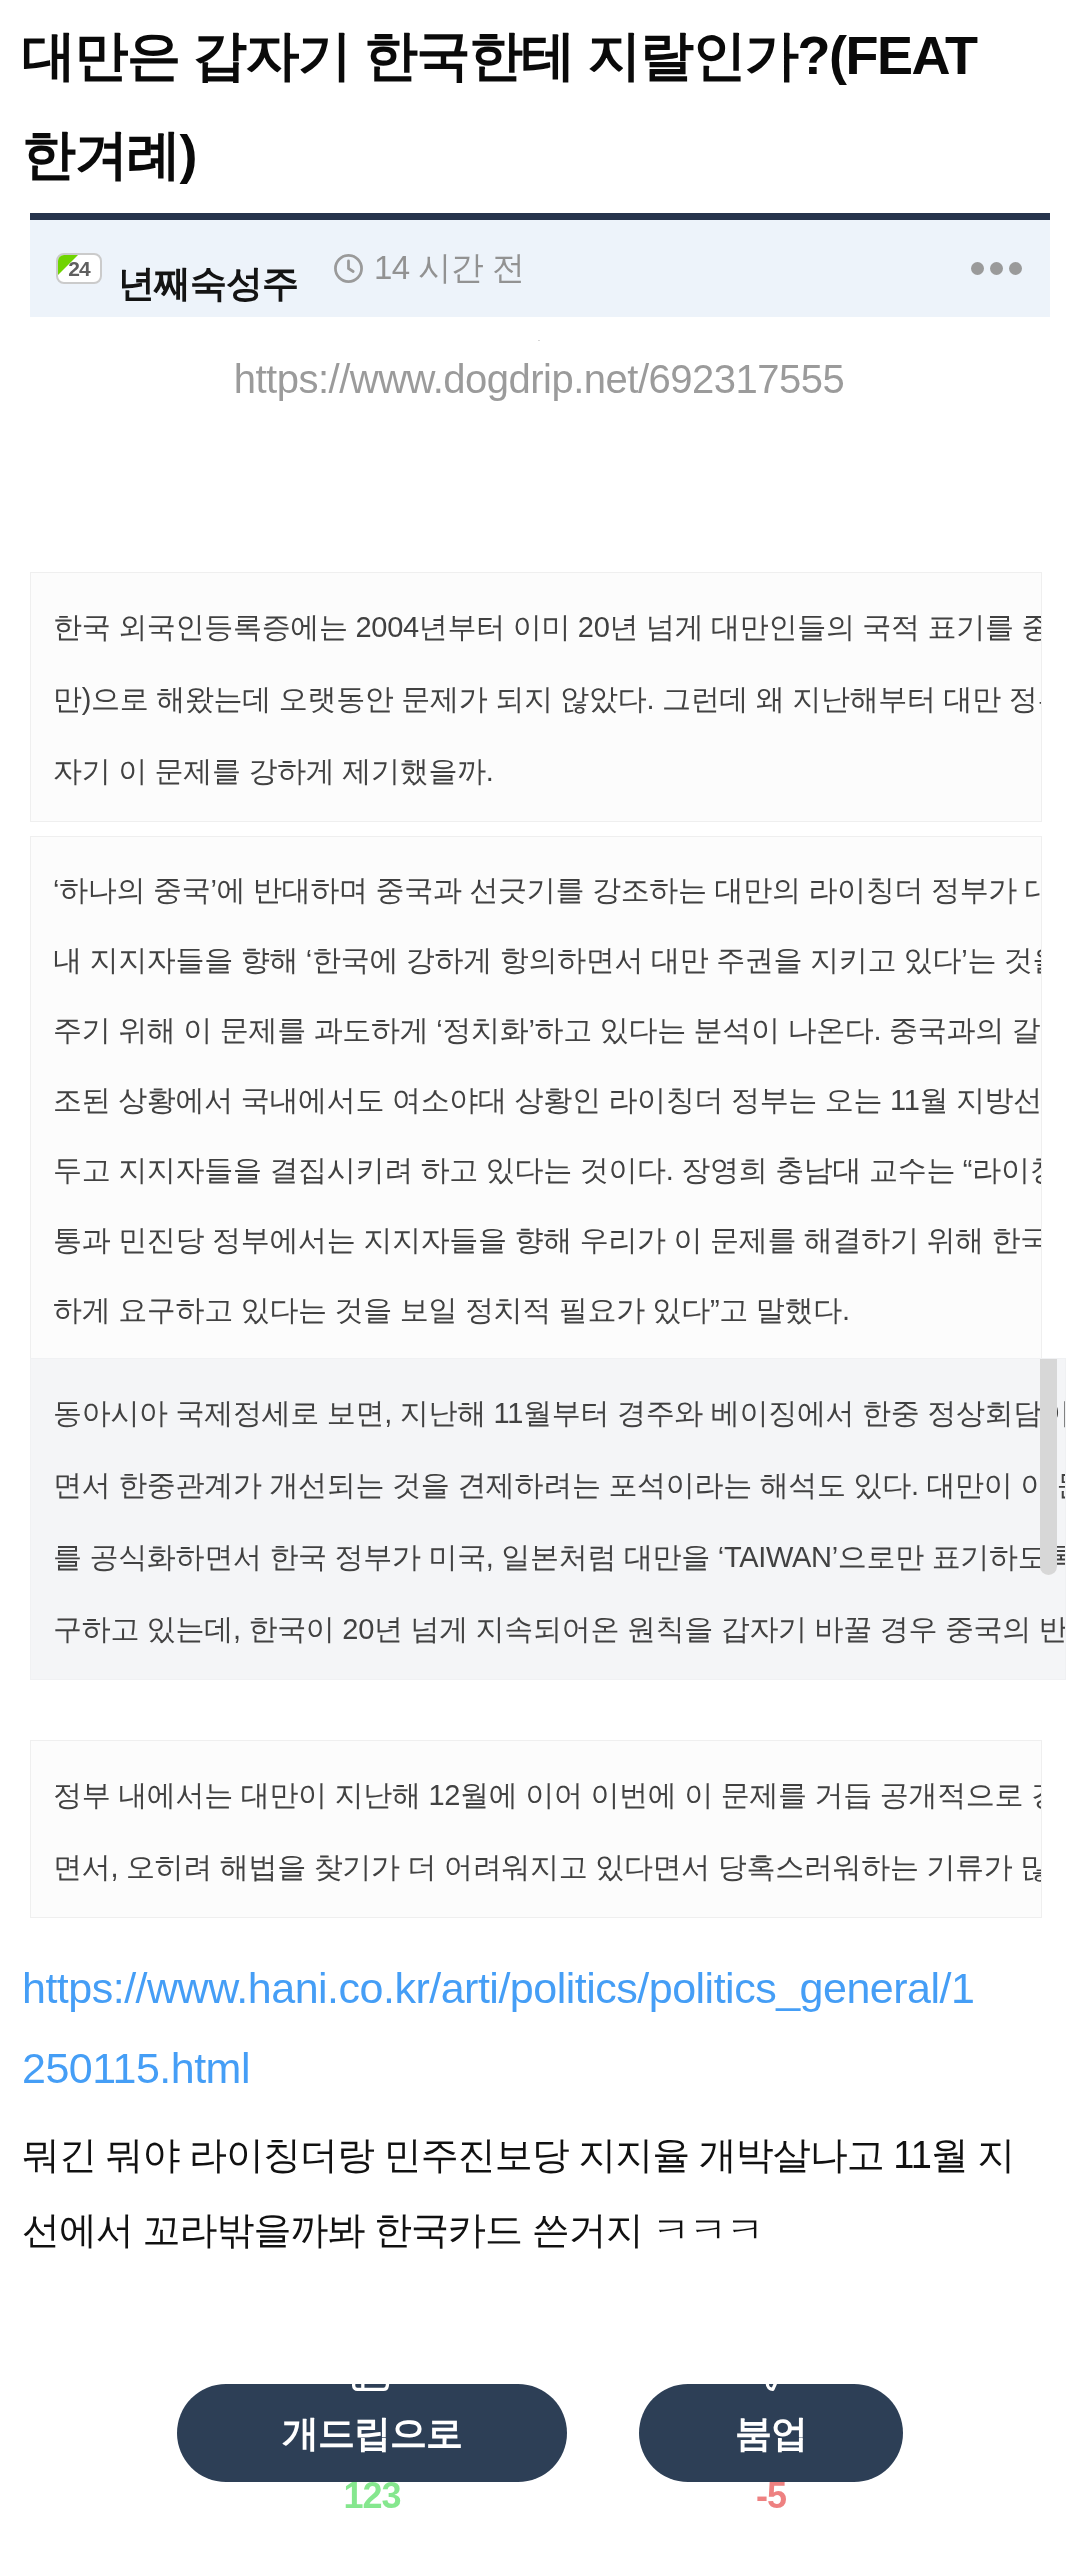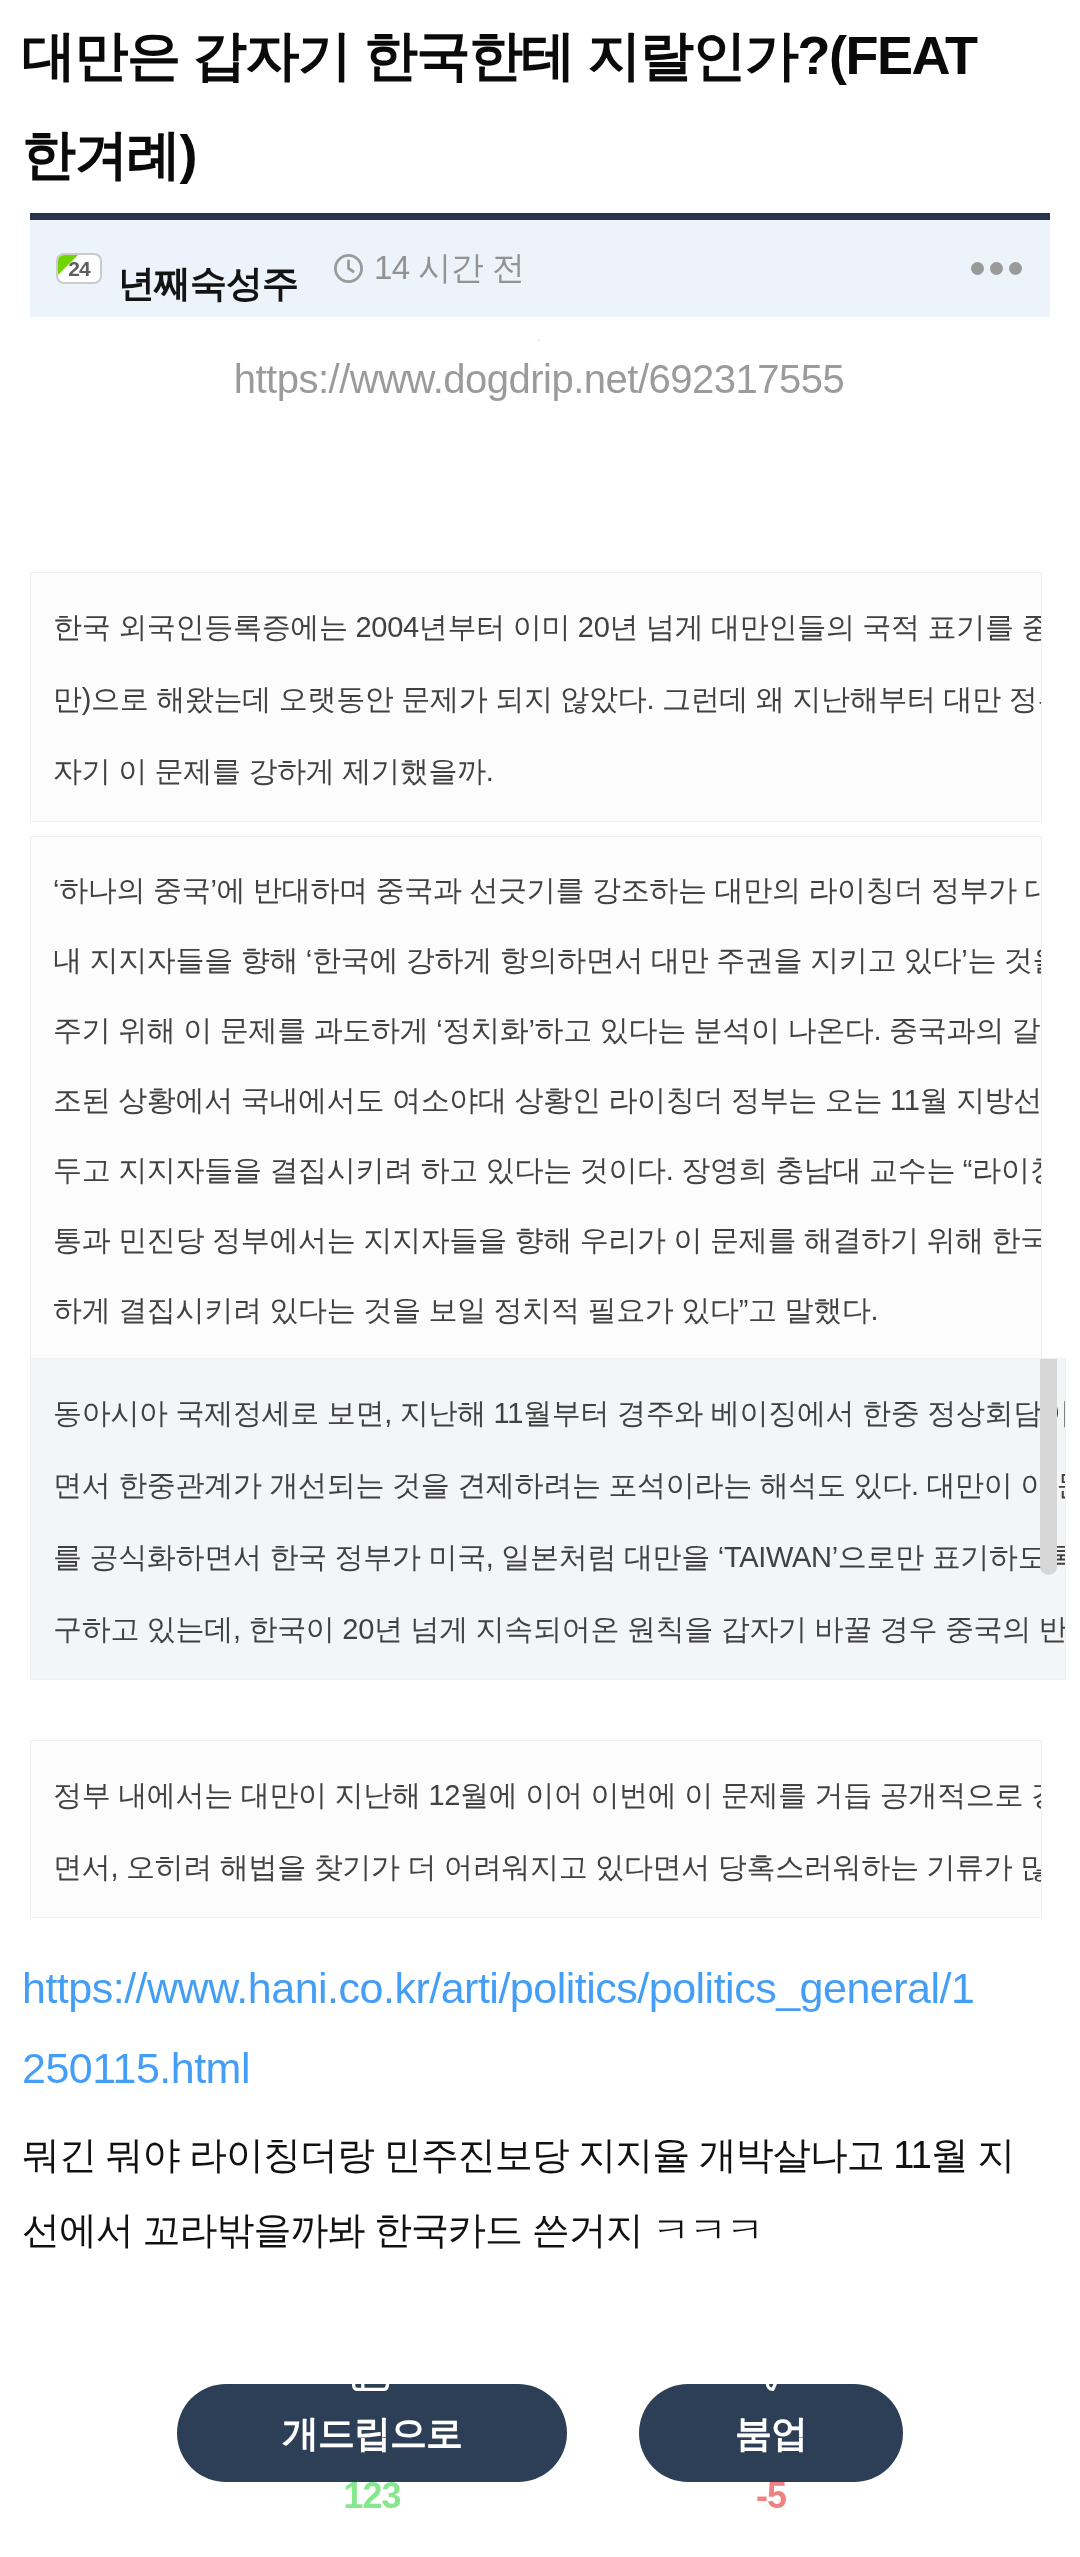--- a/index.html
+++ b/index.html
@@ -174,21 +174,21 @@
     <div class="tline">자기 이 문제를 강하게 제기했을까.</div>
   </div>
 
 <div id="article-block-2" class="abs article-block">
     <div class="tline">‘하나의 중국’에 반대하며 중국과 선긋기를 강조하는 대만의 라이칭더 정부가 대만 국</div>
     <div class="tline">내 지지자들을 향해 ‘한국에 강하게 항의하면서 대만 주권을 지키고 있다’는 것을 보여</div>
     <div class="tline">주기 위해 이 문제를 과도하게 ‘정치화’하고 있다는 분석이 나온다. 중국과의 갈등이 고</div>
     <div class="tline">조된 상황에서 국내에서도 여소야대 상황인 라이칭더 정부는 오는 11월 지방선거를 앞</div>
     <div class="tline">두고 지지자들을 결집시키려 하고 있다는 것이다. 장영희 충남대 교수는 “라이칭더 총</div>
     <div class="tline">통과 민진당 정부에서는 지지자들을 향해 우리가 이 문제를 해결하기 위해 한국에 강</div>
-    <div class="tline">하게 결집시키려 있다는 것을 보일 정치적 필요가 있다”고 말했다.</div>
+    <div class="tline">하게 요구하고 있다는 것을 보일 정치적 필요가 있다”고 말했다.</div>
   </div>
 
 <div id="article-block-3" class="abs article-block">
   <div id="article-scrollbar"></div>
 <div class="tline">동아시아 국제정세로 보면, 지난해 11월부터 경주와 베이징에서 한중 정상회담이 열리</div>
     <div class="tline">면서 한중관계가 개선되는 것을 견제하려는 포석이라는 해석도 있다. 대만이 이 문제</div>
     <div class="tline">를 공식화하면서 한국 정부가 미국, 일본처럼 대만을 ‘TAIWAN’으로만 표기하도록 요</div>
     <div class="tline">구하고 있는데, 한국이 20년 넘게 지속되어온 원칙을 갑자기 바꿀 경우 중국의 반발이</div>
   </div>
 

